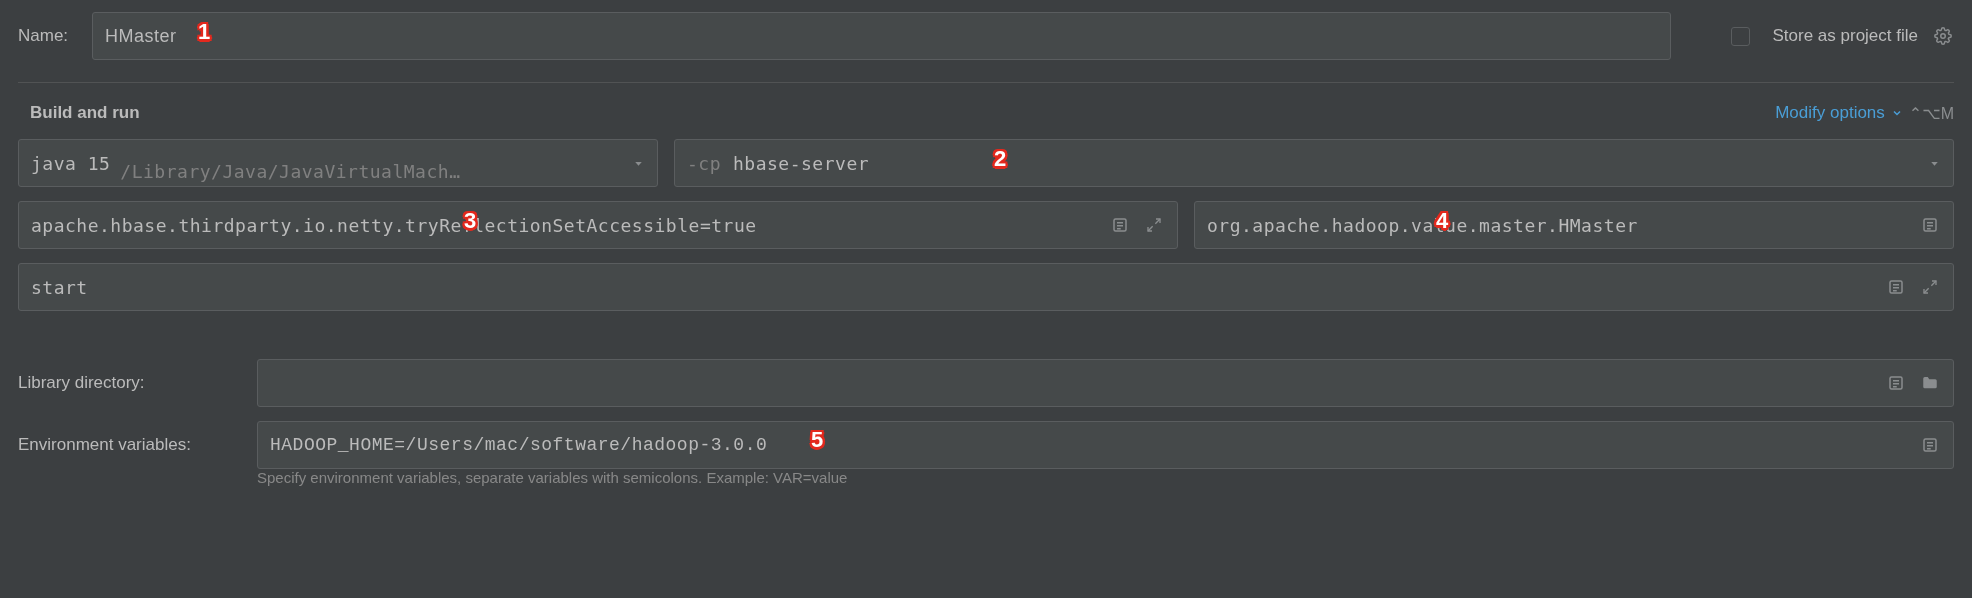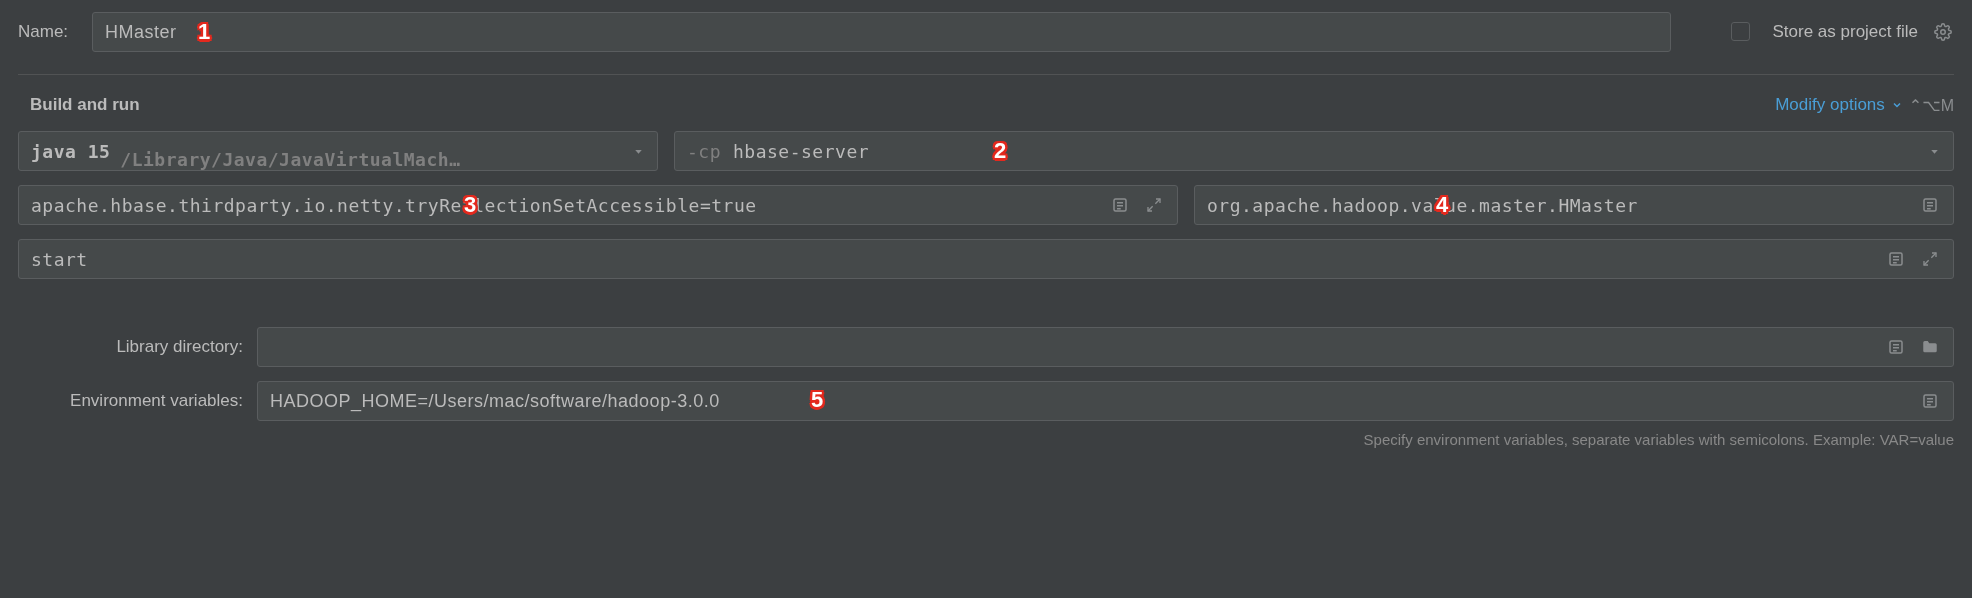--- a/index.html
+++ b/index.html
@@ -26,42 +26,42 @@
     padding: 12px 18px 26px 18px;
   }
   .row {
     display: flex;
     align-items: center;
     gap: 14px;
   }
   .field-label {
     color: var(--text);
     white-space: nowrap;
-    text-align: right;
   }
   .input {
     background: var(--input-bg);
     border: 1px solid var(--border);
     border-radius: 3px;
-    height: 40px;
+    height: 48px;
     display: flex;
     align-items: center;
     padding: 0 12px;
     color: var(--text);
     position: relative;
     overflow: hidden;
   }
   .input .mono, .mono {
     font-family: ui-monospace, Menlo, Consolas, monospace;
     font-size: 18px;
     letter-spacing: 0.5px;
   }
   .flex1 { flex: 1 1 auto; min-width: 0; }
   .check {
     display: flex;
+    align-items: center;
     gap: 22px;
   }
   .checkbox {
     width: 19px; height: 19px;
     border: 1px solid var(--border);
     border-radius: 3px;
     background: #3c3f41;
   }
   .section-sep {
     border: none;
@@ -86,23 +86,22 @@
     color: var(--accent-blue);
   }
   .shortcut {
     color: #8a8d8f;
     margin-left: 6px;
     font-size: 16px;
   }
   .hint {
     color: var(--text-dim2);
     font-size: 15px;
-    margin-top: 10px;
+    margin-top: 0;
     margin-left: 0;
-    text-align: right;
   }
   .icon-btn {
     width: 22px; height: 22px;
     display: inline-flex;
     align-items: center;
     justify-content: center;
     color: #8a8d8f;
   }
   .right-icons {
     display: flex;
@@ -183,21 +182,21 @@
         <svg width="12" height="12" viewBox="0 0 24 24" fill="none" stroke="#4a9ed6" stroke-width="3">
             <polyline points="6 9 12 15 18 9"></polyline>
           </svg>
       </span>
     </div>
     <span class="shortcut">⌃⌥M</span>
   </div>
 </div>
 
 <div class="double-row stack-row">
-  <div class="input rel" style="width:640px;font-weight:bold;">
+  <div class="input rel" style="width:640px;">
     <span class="mono">java 15</span>
     <span class="mono dim" style="margin-left:10px;margin-top:16px;">/Library/Java/JavaVirtualMach…</span>
     <span class="right-icons">
       <span class="chev-down">
         <svg width="13" height="13" viewBox="0 0 24 24" fill="#8a8d8f">
             <polygon points="6,9 18,9 12,16"></polygon>
           </svg>
       </span>
     </span>
   </div>
@@ -297,21 +296,21 @@
             <path d="M3 6a2 2 0 0 1 2-2h4l2 3h8a2 2 0 0 1 2 2v8a2 2 0 0 1-2 2H5a2 2 0 0 1-2-2V6z"></path>
           </svg>
       </span>
     </span>
   </div>
 </div>
 
 <div class="row">
   <div class="field-label label-col">Environment variables:</div>
   <div class="input flex1 rel">
-    <span class="mono" style="font-family:Liberation Sans, sans-serif;">HADOOP_HOME=/Users/mac/software/hadoop-3.0.0</span>
+    <span class="mono" style="font-family:Liberation Mono, monospace;">HADOOP_HOME=/Users/mac/software/hadoop-3.0.0</span>
     <span class="marker" style="left:544px; top:3px;">5</span>
     <span class="right-icons">
       <span class="icon-btn list-icon">
         <svg width="18" height="18" viewBox="0 0 24 24" fill="none" stroke="#8a8d8f" stroke-width="2">
             <rect x="4" y="4" width="16" height="16" rx="2"></rect>
             <line x1="8" y1="9" x2="16" y2="9"></line>
             <line x1="8" y1="13" x2="16" y2="13"></line>
             <line x1="8" y1="17" x2="13" y2="17"></line>
           </svg>
       </span>

